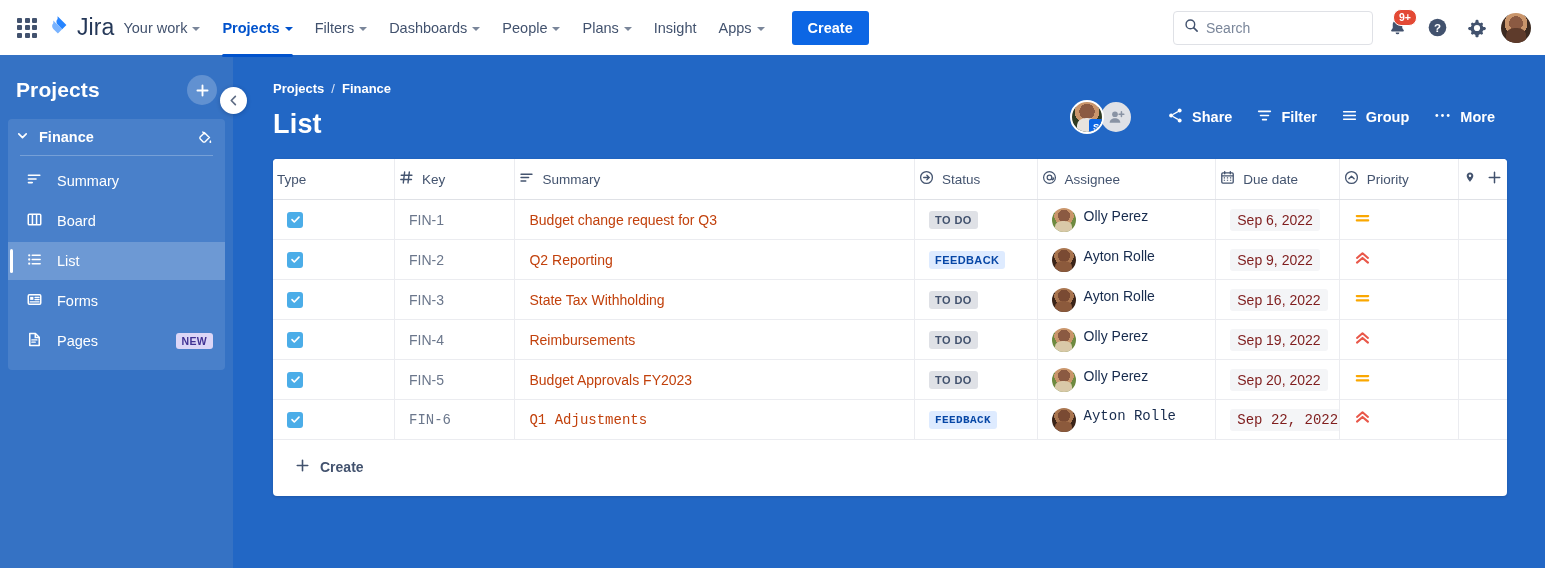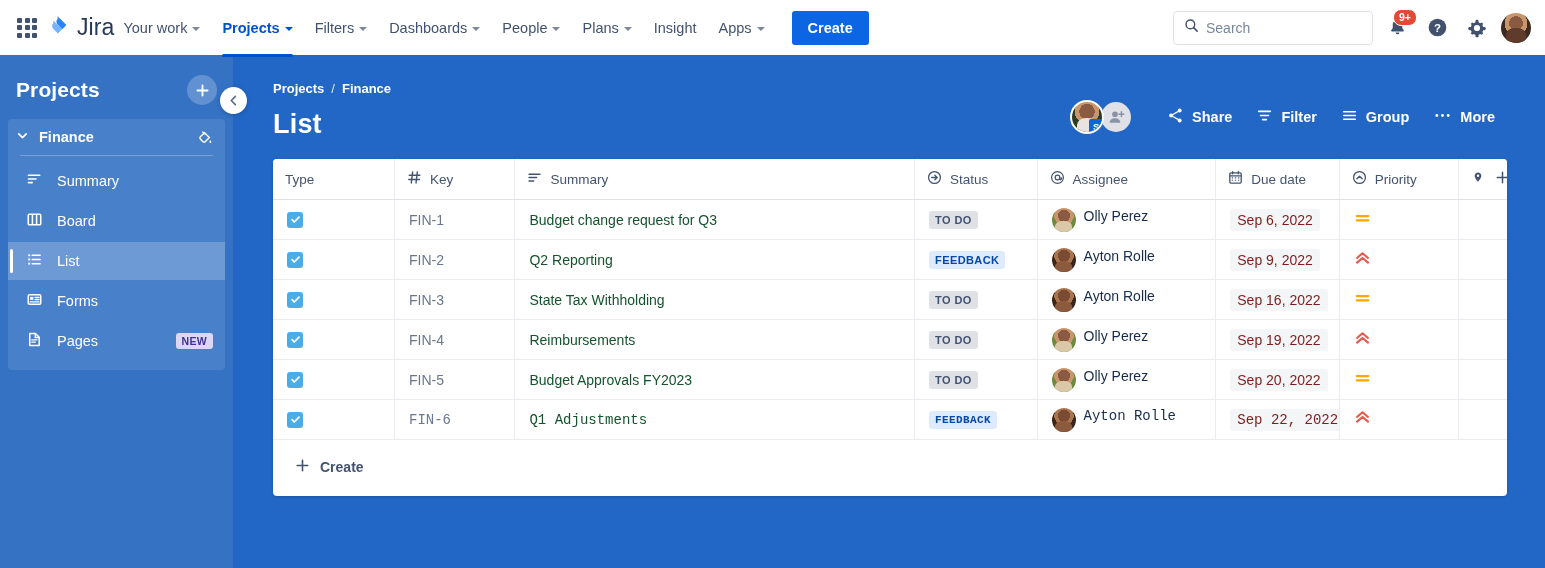--- a/index.html
+++ b/index.html
@@ -151,21 +151,21 @@
   }
 
   
   .card {
     background: #fff; border-radius: 4px; margin-top: 19px;
     box-shadow: 0 1px 3px rgba(9,30,66,.22); overflow: hidden;
   }
   table { width: 100%; border-collapse: collapse; table-layout: fixed; }
   th {
     text-align: left; font-size: 13.5px; color: #44546F; font-weight: 400;
-    padding: 11px 12px; border-bottom: 1.5px solid #DFE1E6; border-right: 1px solid #EBECF0;
+    padding: 11px 4px; border-bottom: 1.5px solid #DFE1E6; border-right: 1px solid #EBECF0;
     background: #fff; white-space: nowrap;
   }
   th .thc { display: flex; align-items: center; gap: 8px; }
   td {
     font-size: 14px; color: #172B4D; padding: 0 14px; height: 40px;
     border-bottom: 1px solid #EBECF0; border-right: 1px solid #EBECF0;
     vertical-align: middle; white-space: nowrap; overflow: hidden;
   }
   tr:last-child td { border-bottom: 1px solid #EBECF0; font-family: Liberation Mono, monospace; }
   th:last-child, td:last-child { border-right: none; }
@@ -176,21 +176,21 @@
   .c-asg  { width: 178px; }
   .c-due  { width: 123px; }
   .c-pri  { width: 119px; }
   .c-end  { width: 48px; }
 
   .type-ico {
     width: 16px; height: 16px; border-radius: 3px; background: #4BADE8;
     display: flex; align-items: center; justify-content: center;
   }
   .key-link { color: #6B778C; font-size: 14px; cursor: pointer; }
-  .sum-text { color: #14532d; font-size: 14px; cursor: pointer; }
+  .sum-text { color: #c2410c; font-size: 14px; cursor: pointer; }
   .pill {
     display: inline-block; font-size: 11px; font-weight: 700; letter-spacing: .4px;
     padding: 3px 6px; border-radius: 3px; cursor: pointer;
   }
   .pill.todo { background: #DFE1E6; color: #42526E; }
   .pill.feedback { background: #DEEBFF; color: #0747A6; }
   .asg { display: flex; gap: 8px; cursor: pointer; }
   .asg-av { width: 24px; height: 24px; border-radius: 50%; overflow: hidden; position: relative; flex: none; }
   .asg-av.olly { background: radial-gradient(circle at 50% 33%, #8B5A42 0 30%, #C9956B 30% 48%, #6E8A3F 48% 100%); }
   .asg-av.olly::after { content:""; position:absolute; left:16%; top:55%; width:68%; height:50%; border-radius:45% 45% 0 0; background:#D9C9A8; }

